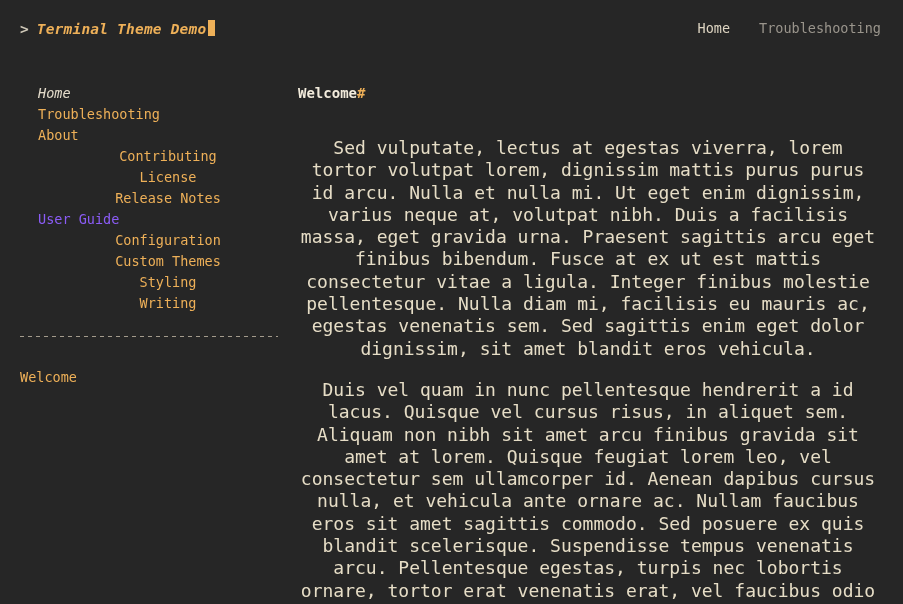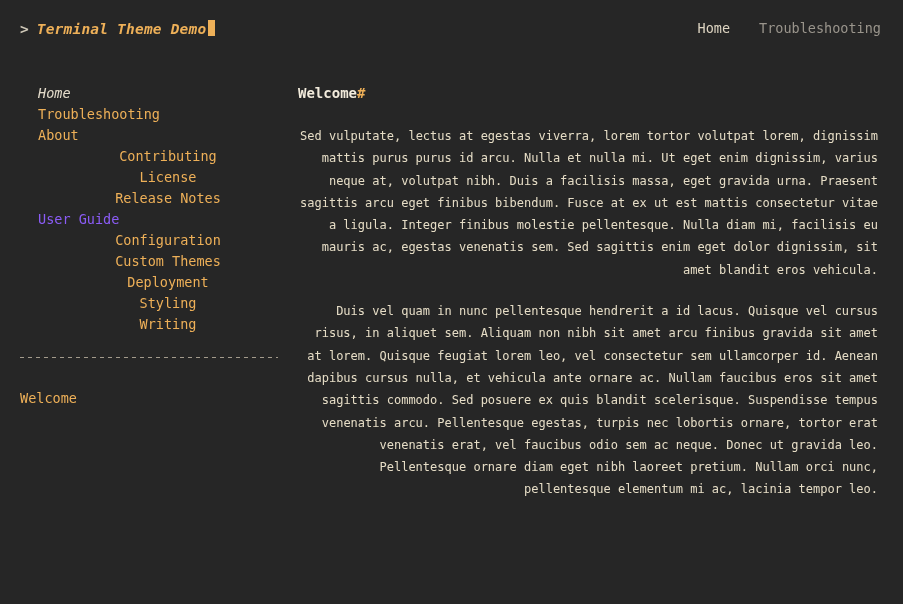--- a/index.html
+++ b/index.html
@@ -130,36 +130,36 @@
     padding-top: 25px;
     padding-left: 20px;
     max-width: 600px;
   }
 
   .page-title {
     font-size: 14px;
     font-weight: 700;
     color: #f2ebdc;
     line-height: 20px;
-    margin-bottom: 22px;
+    margin-bottom: 34px;
     white-space: nowrap;
   }
 
   .anchor-hash {
     color: #eeb058;
     font-weight: 700;
     text-decoration: none;
   }
 
   .body-par {
-    font-size: 12px;
+    font-size: 18px;
     line-height: 22.3px;
     color: #e6ddc6;
     margin-bottom: 19px;
-    text-align: right;
+    text-align: center;
   }
 </style>
 </head>
 <body>
 
 <div class="header">
   <div class="brand">
     <span class="brand-prompt">&gt;</span>
     <span class="brand-title">Terminal Theme Demo</span>
     <span class="brand-cursor"></span>
@@ -177,21 +177,20 @@
     <ul class="nav-list" id="nav-list">
         <li class="nav-item depth-0 active">Home</li>
         <li class="nav-item depth-0"><a href="#">Troubleshooting</a></li>
         <li class="nav-item depth-0"><a href="#">About</a></li>
         <li class="nav-item depth-1"><a href="#">Contributing</a></li>
         <li class="nav-item depth-1"><a href="#">License</a></li>
         <li class="nav-item depth-1"><a href="#">Release Notes</a></li>
         <li class="nav-item depth-0 section">User Guide</li>
         <li class="nav-item depth-1"><a href="#">Configuration</a></li>
         <li class="nav-item depth-1"><a href="#">Custom Themes</a></li>
-        <li class="nav-item depth-1"><a href="#">Deployment</a></li>
         <li class="nav-item depth-1"><a href="#">Styling</a></li>
         <li class="nav-item depth-1"><a href="#">Writing</a></li>
       </ul>
 
     <div class="divider"></div>
 
     <ul class="post-list" id="post-list">
         <li><a href="#">Welcome</a></li>
       </ul>
   </aside>

